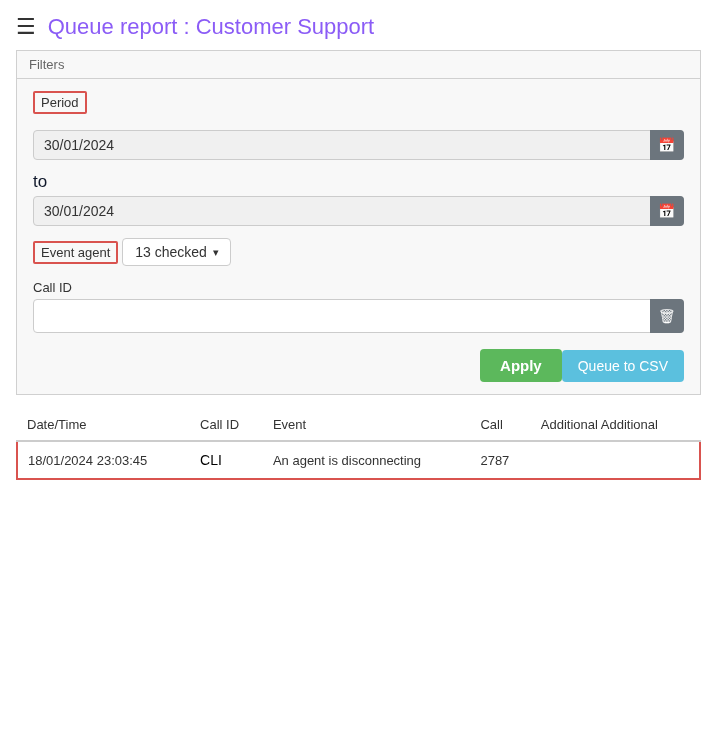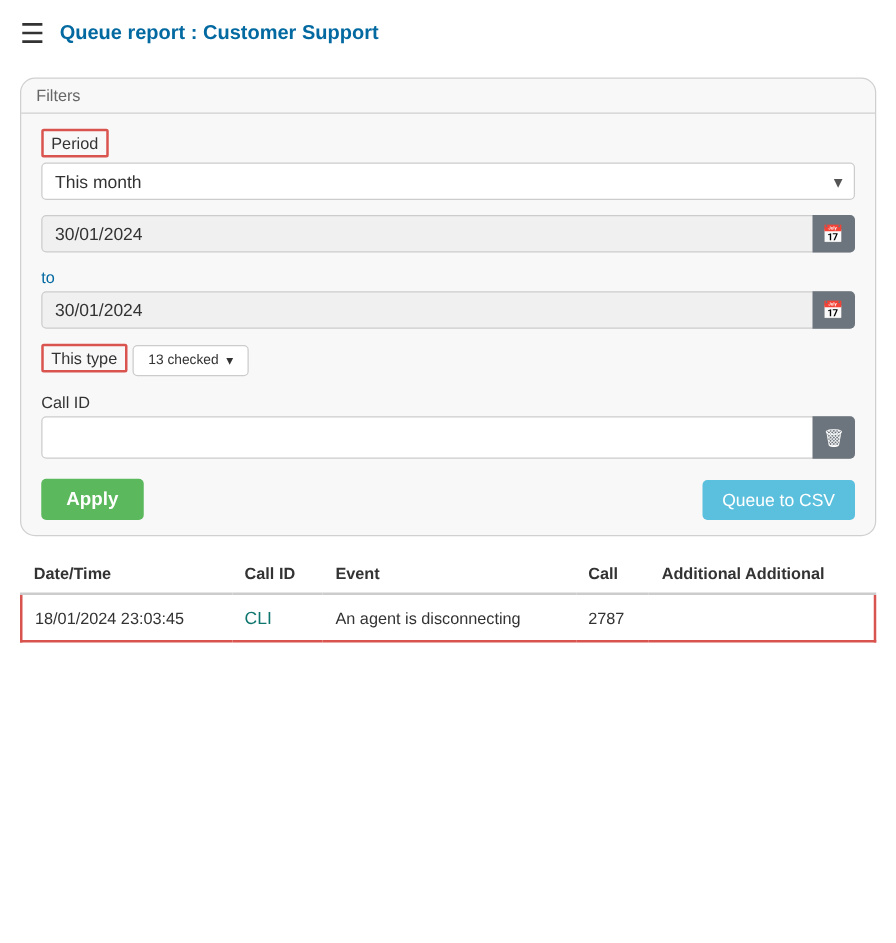--- a/index.html
+++ b/index.html
@@ -23,29 +23,29 @@
       padding: 14px 16px 10px 16px;
       gap: 12px;
     }
 
     .header-icon {
       font-size: 22px;
       color: #333;
     }
 
     .page-title {
-      font-size: 16px;
-      font-weight: bold;
-      color: #0369a1;
+      font-size: 22px;
+      font-weight: normal;
+      color: #8b5cf6;
     }
 
     .filters-panel {
       border: 1px solid #d0d0d0;
-      border-radius: 12px;
-      margin: 12px 16px 14px 16px;
+      border-radius: 0;
+      margin: 0 16px 14px 16px;
       background: #f8f8f8;
     }
 
     .filters-header {
       padding: 6px 12px;
       font-size: 13px;
       color: #666;
       border-bottom: 1px solid #d0d0d0;
     }
 
@@ -133,21 +133,21 @@
 
     .dropdown-btn {
       display: inline-flex;
       align-items: center;
       gap: 6px;
       padding: 5px 12px;
       border: 1px solid #ccc;
       border-radius: 4px;
       background: #fff;
       cursor: pointer;
-      font-size: 11px;
+      font-size: 14px;
       color: #333;
     }
 
     .dropdown-btn::after {
       content: '▾';
       font-size: 11px;
     }
 
     .text-input-wrapper {
       position: relative;
@@ -177,21 +177,21 @@
       display: flex;
       align-items: center;
       justify-content: center;
       cursor: pointer;
       color: #fff;
       font-size: 14px;
     }
 
     .actions-row {
       display: flex;
-      justify-content: space-between;
+      justify-content: flex-end;
       align-items: center;
       margin-top: 16px;
     }
 
     .apply-btn {
       background: #5cb85c;
       color: #fff;
       border: none;
       border-radius: 4px;
       padding: 8px 20px;
@@ -212,21 +212,21 @@
 
     .results-table {
       width: calc(100% - 32px);
       margin: 0 16px;
       border-collapse: collapse;
     }
 
     .results-table thead tr th {
       text-align: left;
       padding: 8px 10px;
-      font-weight: bold;
+      font-weight: normal;
       font-size: 13px;
       border-bottom: 2px solid #ccc;
       background: #fff;
       color: #333;
     }
 
     .results-table tbody tr td {
       padding: 10px 10px;
       font-size: 13px;
       color: #333;
@@ -244,75 +244,65 @@
 
     .results-table tbody tr.highlighted-row td:first-child {
       border-left: 2px solid #d9534f;
     }
 
     .results-table tbody tr.highlighted-row td:last-child {
       border-right: 2px solid #d9534f;
     }
 
     .link-text {
-      color: #0f766e;
+      color: #000000;
       text-decoration: none;
       cursor: pointer;
     }
 
     .label-to {
-      font-size: 13px;
-      color: #0369a1;
+      font-size: 17px;
+      color: #0f172a;
       margin-bottom: 4px;
       display: block;
     }
   </style>
 </head>
 <body>
 
 <div class="page-header">
   <span class="header-icon">☰</span>
   <h1 class="page-title">Queue report : Customer Support</h1>
 </div>
 
 <div class="filters-panel">
   <div class="filters-header">Filters</div>
   <div class="filters-body">
 
     <div class="field-group">
       <label class="field-label highlighted">Period</label>
-      <div class="select-wrapper">
-        <select>
-          <option>This month</option>
-          <option>Last month</option>
-          <option>This week</option>
-          <option>Last week</option>
-          <option>Today</option>
-          <option>Custom</option>
-        </select>
-      </div>
     </div>
 
     <div class="field-group">
       <div class="date-input-wrapper">
         <input type="text" class="date-input" readonly="" value="30/01/2024" style="">
         <div class="calendar-icon">📅</div>
       </div>
     </div>
 
     <div class="field-group">
       <span class="label-to">to</span>
       <div class="date-input-wrapper">
         <input type="text" class="date-input" readonly="" value="30/01/2024" style="">
         <div class="calendar-icon">📅</div>
       </div>
     </div>
 
     <div class="field-group">
-      <label class="field-label highlighted">This type</label>
+      <label class="field-label highlighted">Event agent</label>
       <button class="dropdown-btn">13 checked</button>
     </div>
 
     <div class="field-group">
       <label class="field-label">Call ID</label>
       <div class="text-input-wrapper">
         <input type="text" class="text-input" value="" style="">
         <div class="trash-icon">🗑</div>
       </div>
     </div>

